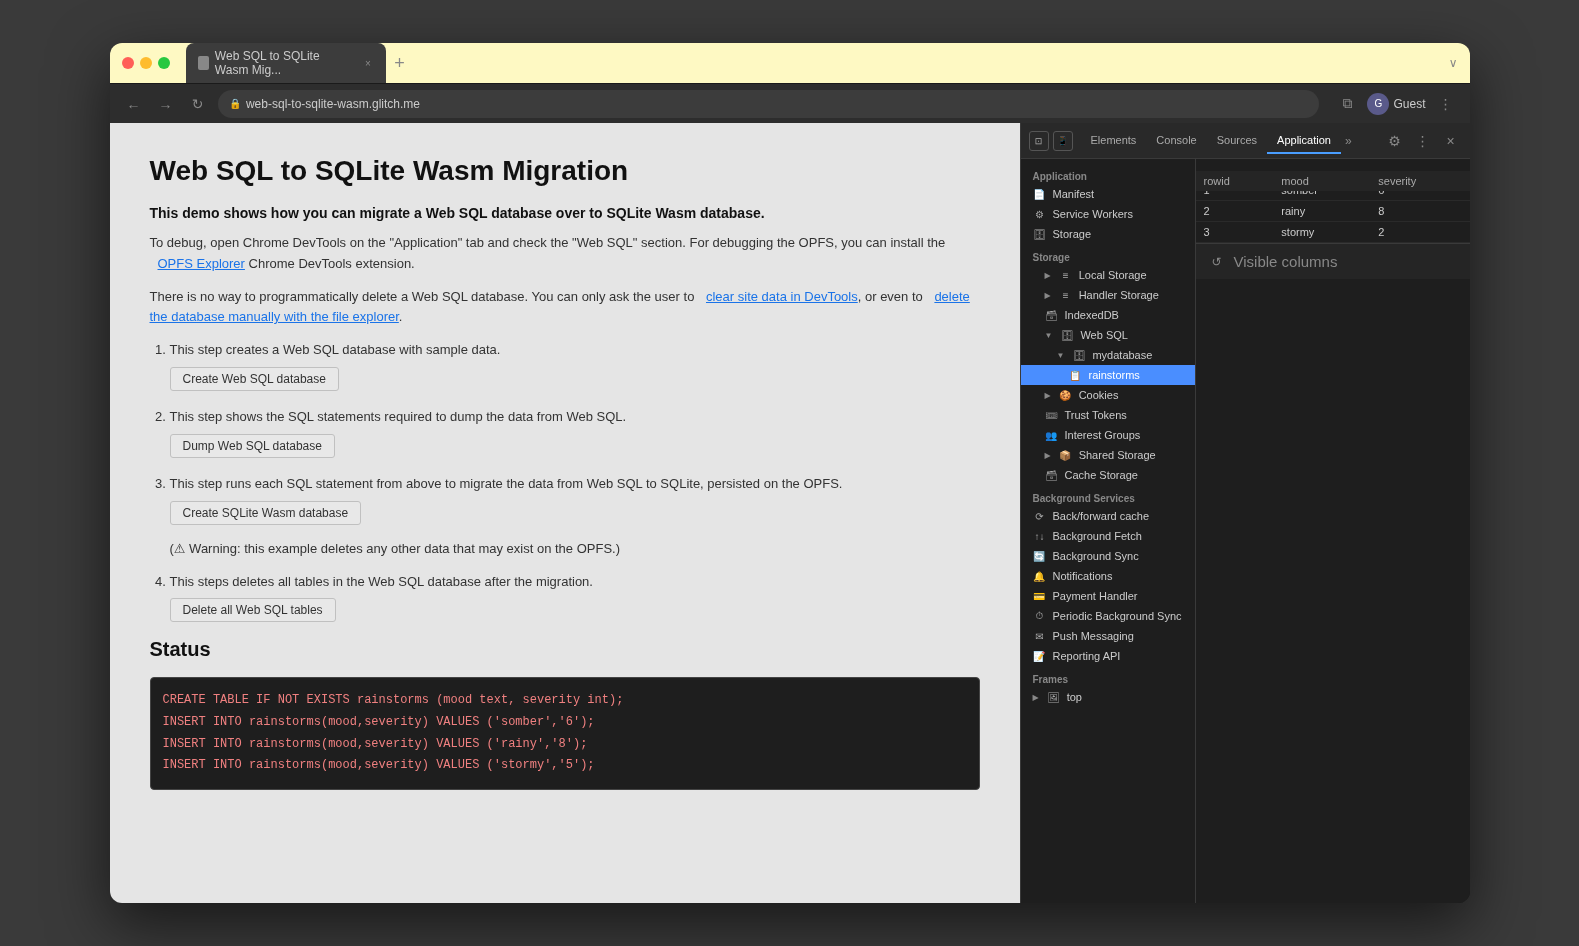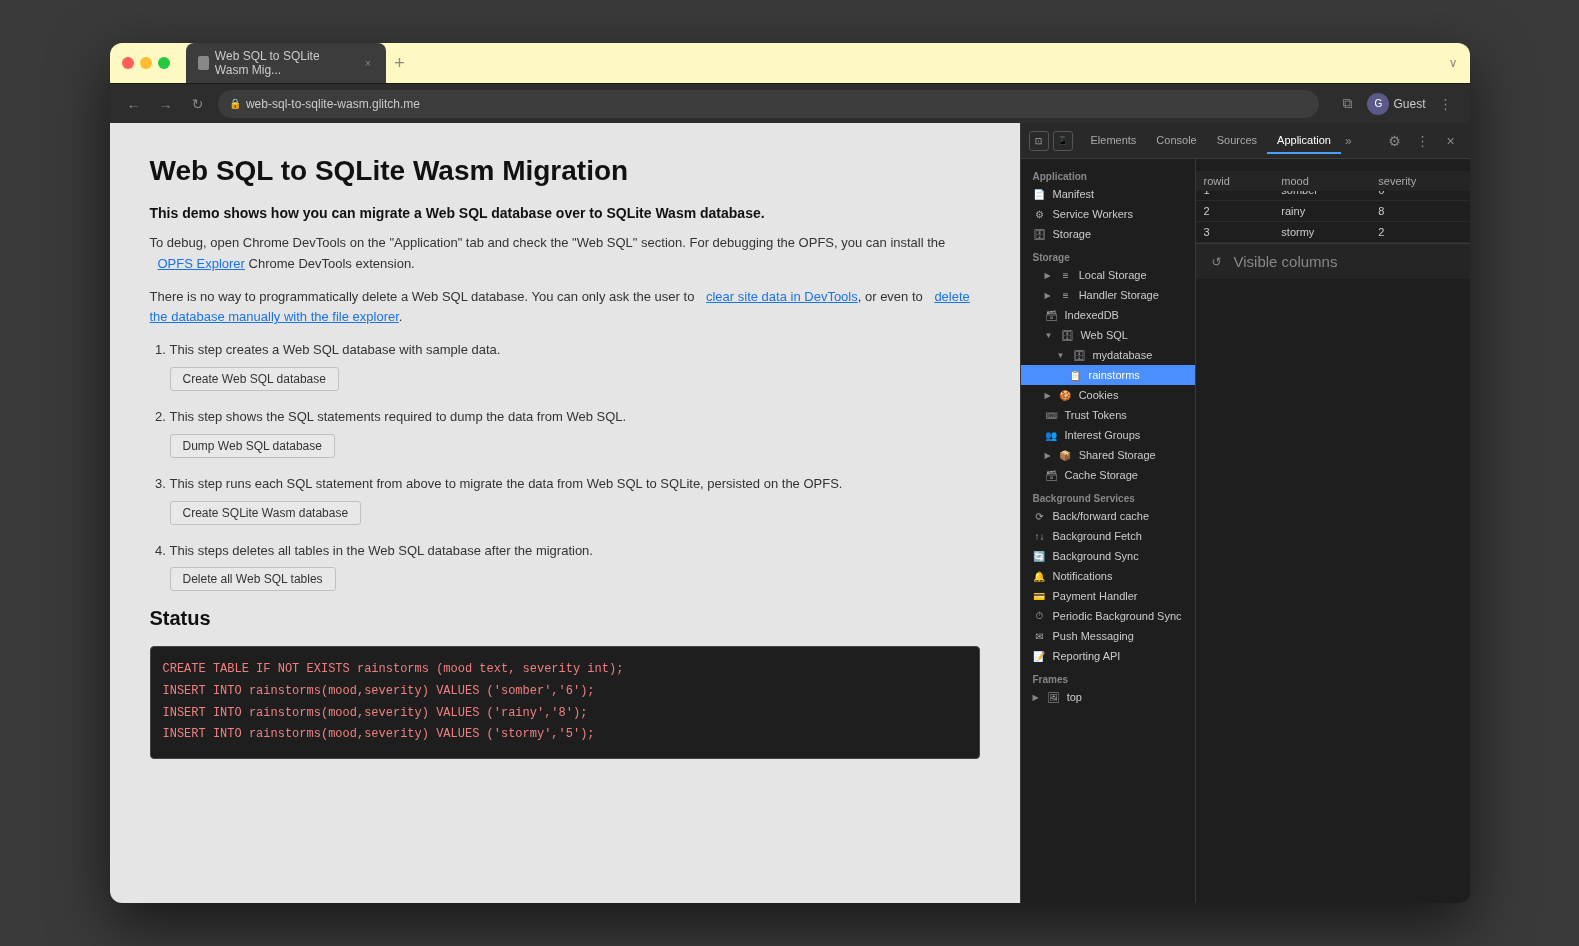--- a/index.html
+++ b/index.html
@@ -421,20 +421,21 @@
         </li>
         <li class="step-item">
           <span>This step shows the SQL statements required to dump the data from Web SQL.</span><br>
           <button class="step-btn">Dump Web SQL database</button>
         </li>
         <li class="step-item">
           <span>This step runs each SQL statement from above to migrate the data from Web SQL to SQLite, persisted on the OPFS.</span><br>
           <button class="step-btn">Create SQLite Wasm database</button>
         </li>
       </ol>
+      <p class="warning-text">(⚠ Warning: this example deletes any other data that may exist on the OPFS.)</p>
       <ol class="steps-list" start="4">
         <li class="step-item">
           <span>This steps deletes all tables in the Web SQL database after the migration.</span><br>
           <button class="step-btn">Delete all Web SQL tables</button>
         </li>
       </ol>
 
       <div class="status-section">
         <h2 class="status-title">Status</h2>
         <div class="status-console">

